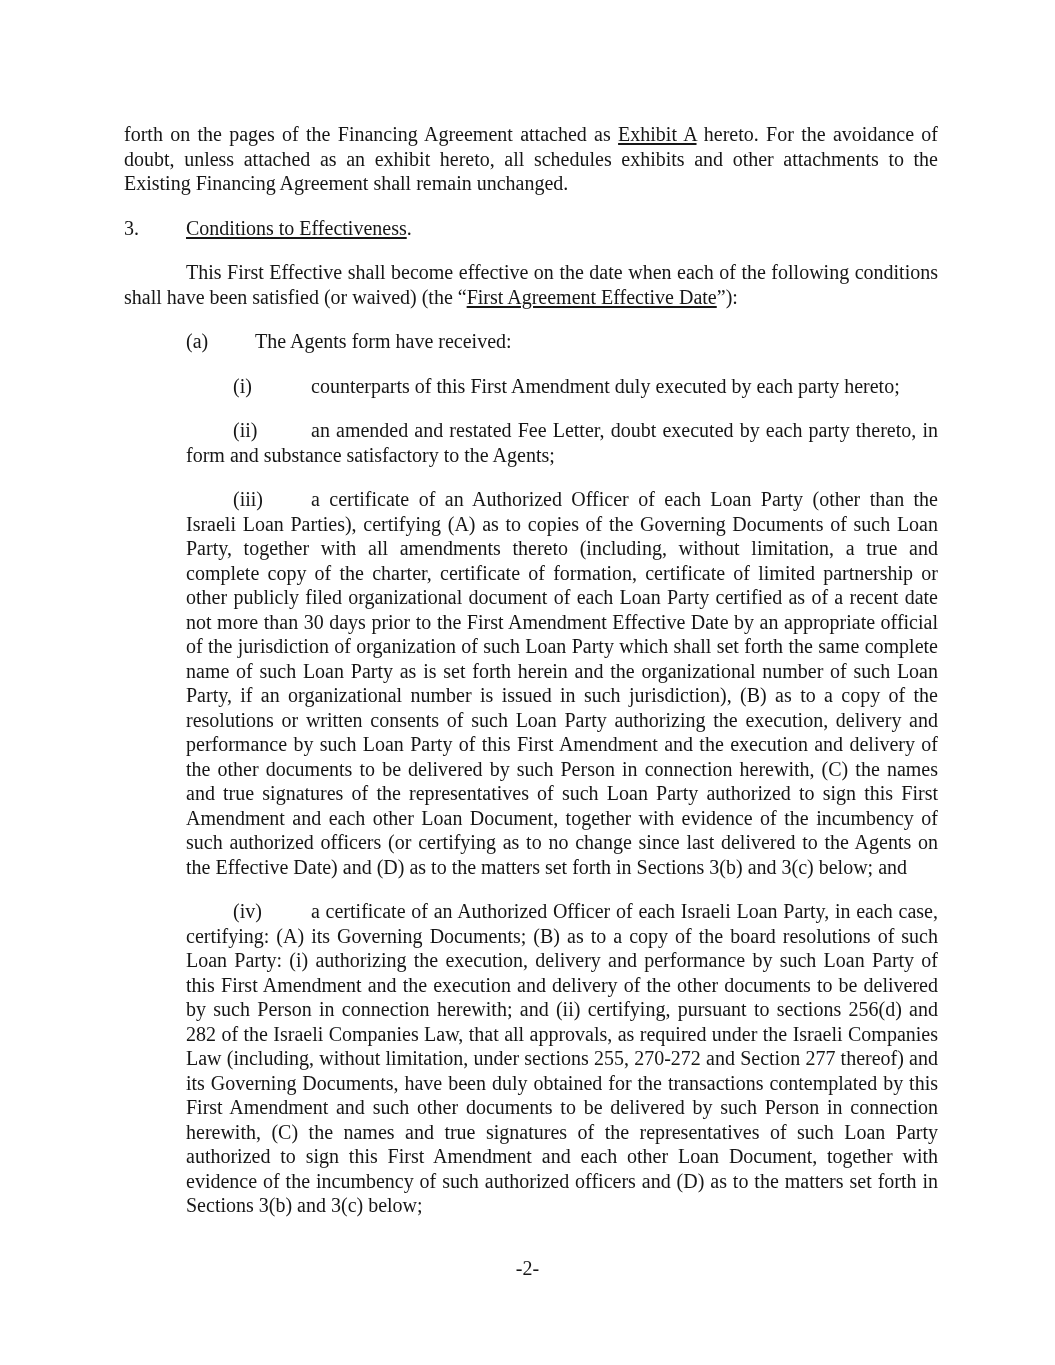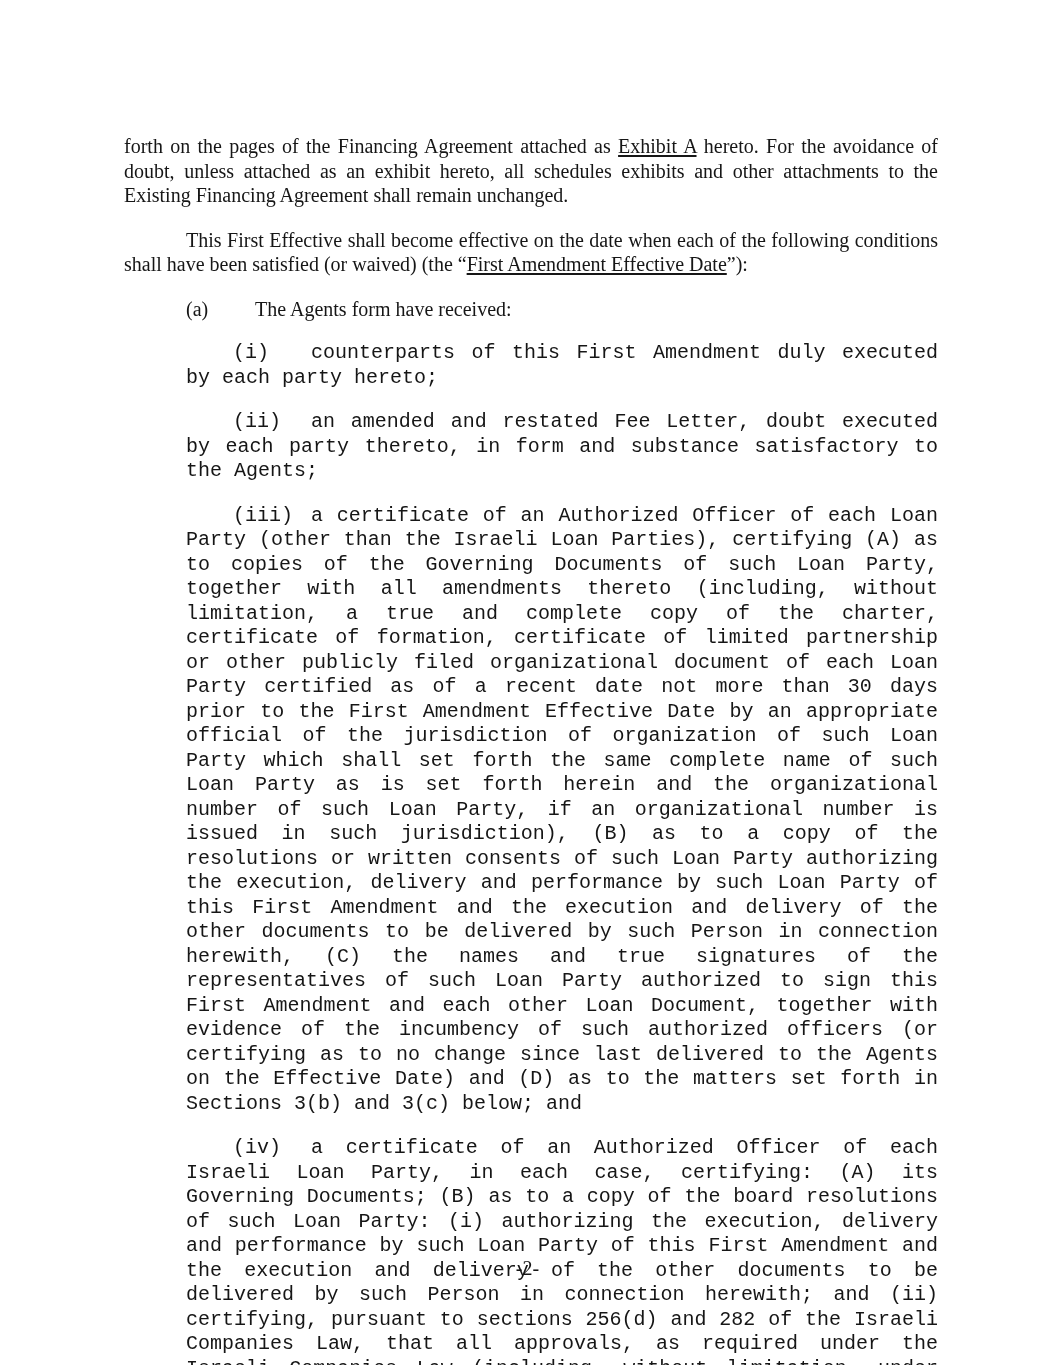--- a/index.html
+++ b/index.html
@@ -10,52 +10,54 @@
     color: #161616;
     font-family: "Liberation Serif", "DejaVu Serif", serif;
     font-size: 20px;
     line-height: 24.5px;
     position: relative;
     overflow: hidden;
   }
   .page {
     padding: 122px 117px 0 124px;
   }
-  p { margin: 12px 0 20px 0; }
+  p { margin: 0 0 20px 0; }
   .justify { text-align: justify; }
   .indent1 { text-indent: 62px; }
   .u { text-decoration: underline; text-underline-offset: 2px; }
   .lab { display: inline-block; text-indent: 0; }
   .lab-sec { width: 62px; }
   .lab-a  { width: 69px; }
   .lab-sub { width: 78px; }
   .clause { padding-left: 62px; }
   .sub {
     padding-left: 62px;
     text-indent: 47px;
     text-align: justify;
-    font-family: Liberation Mono, monospace;
   }
   .footer {
     position: absolute;
     top: 1256px;
     left: 0;
     width: 1055px;
     text-align: center;
   }
 </style>
 </head>
 <body>
 
 <div class="page">
 
   <p class="justify"><span>forth on the pages of the Financing Agreement attached as </span><span class="u">Exhibit A</span><span> hereto. For the avoidance of doubt, unless attached as an exhibit hereto, all schedules exhibits and other attachments to the Existing Financing Agreement shall remain unchanged.</span></p>
 
+  <p>
+    <span class="lab lab-sec"><span>3.</span></span><span class="u">Conditions to Effectiveness</span><span>.</span>
+  </p>
 
-  <p class="justify indent1"><span>This First Effective shall become effective on the date when each of the following conditions shall have been satisfied (or waived) (the “</span><span class="u">First Amendment Effective Date</span><span>”):</span></p>
+  <p class="justify indent1"><span>This First Effective shall become effective on the date when each of the following conditions shall have been satisfied (or waived) (the “</span><span class="u">First Agreement Effective Date</span><span>”):</span></p>
 
   <p class="clause">
     <span class="lab lab-a"><span>(a)</span></span><span>The Agents form have received:</span>
   </p>
 
   <p class="sub">
     <span class="lab lab-sub"><span>(i)</span></span><span>counterparts of this First Amendment duly executed by each party hereto;</span>
   </p>
 
   <p class="sub">

